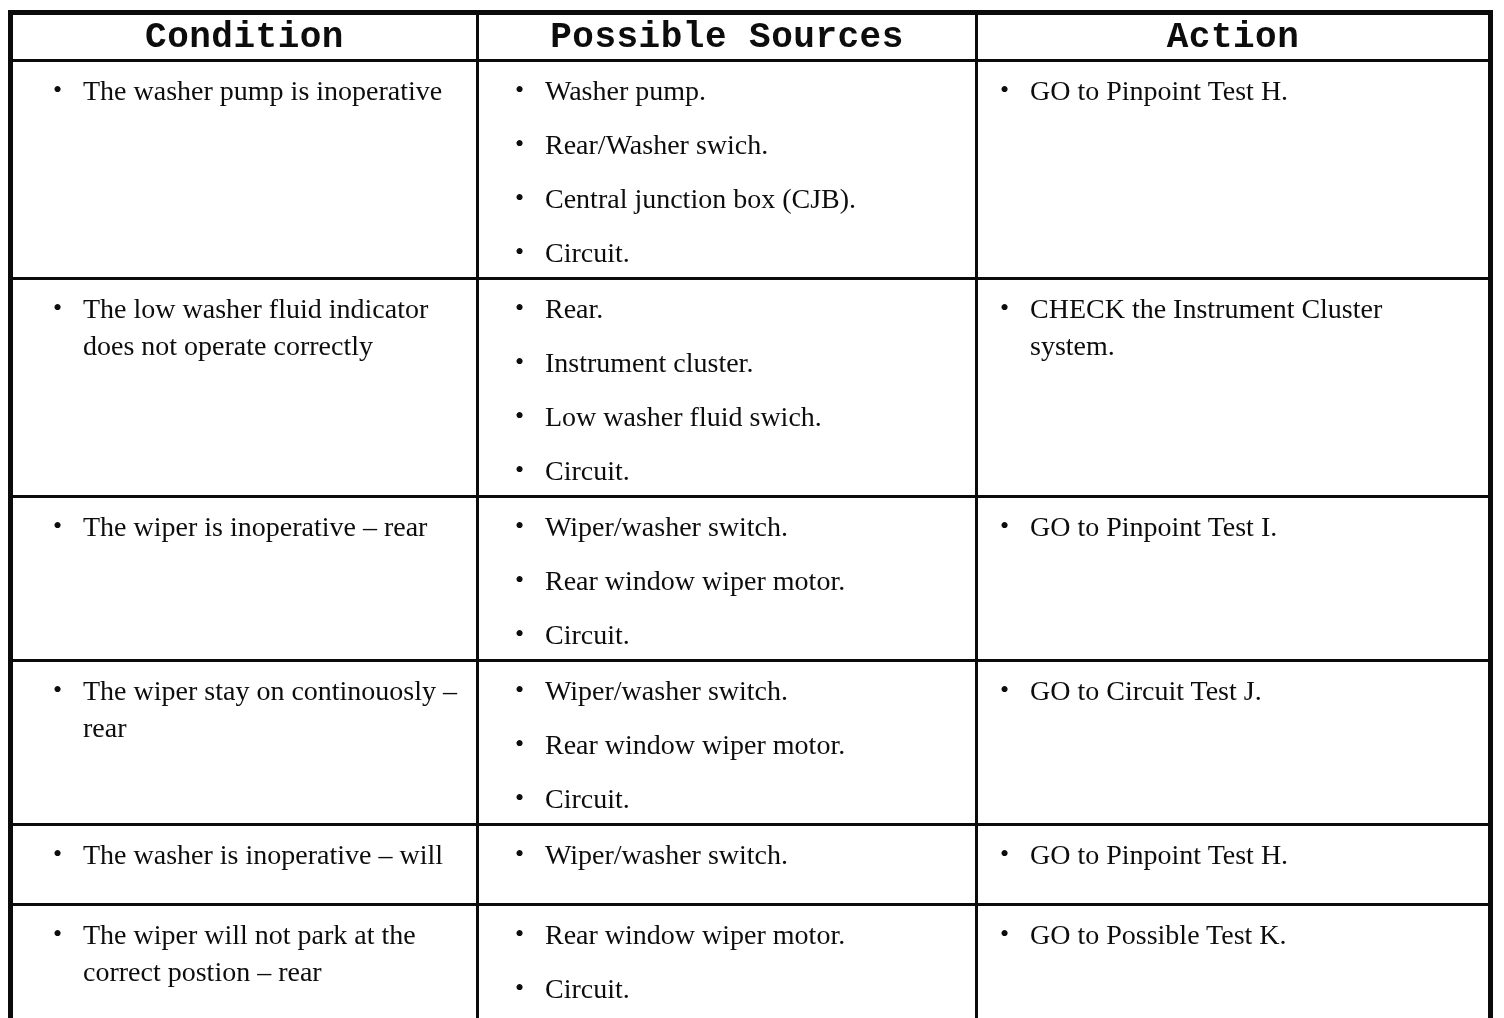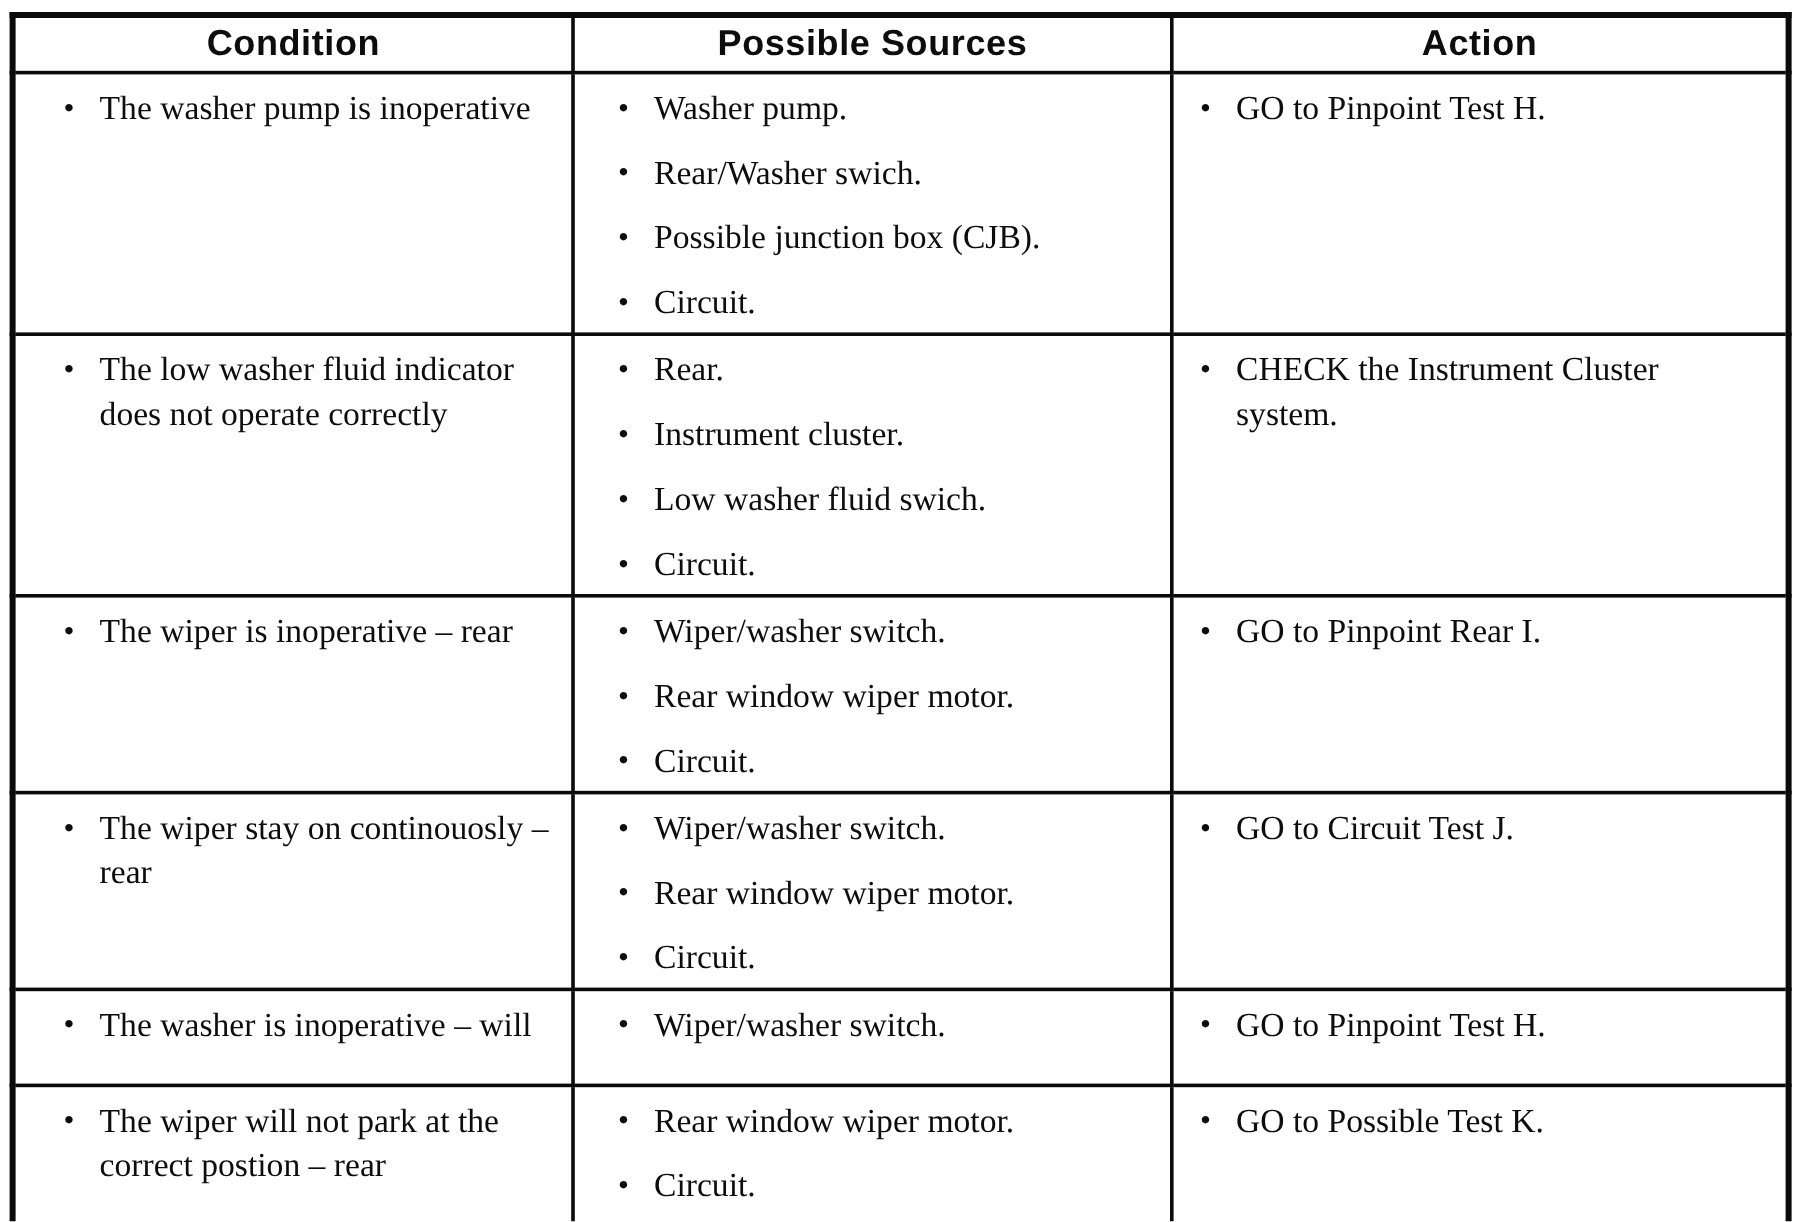--- a/index.html
+++ b/index.html
@@ -27,23 +27,23 @@
   }
   table.diag, table.diag td, table.diag th {
     border: 3px solid #0b0b0b;
   }
   table.diag {
     border: 5px solid #0b0b0b;
   }
   thead th {
     height: 44px;
     border-bottom: 4px solid #0b0b0b;
-    font-family: Liberation Sans, sans-serif;
+    font-family: Liberation Mono, monospace;
     font-weight: bold;
-    font-size: 30px;
+    font-size: 36px;
     vertical-align: middle;
     padding: 0;
     letter-spacing: 0.5px;
   }
   tbody tr:nth-child(1) { height: 208px; }
   tbody tr:nth-child(2) { height: 203px; }
   tbody tr:nth-child(3) { height: 154px; }
   tbody tr:nth-child(4) { height: 153px; }
   tbody tr:nth-child(5) { height: 80px;  }
   tbody tr:nth-child(6) { height: 150px; }
@@ -102,21 +102,21 @@
         <tr>
           <td class="cell col-condition">
             <ul class="bullets">
               <li class="bullet-item"><span class="bullet">•</span><span class="item-text">The washer pump is inoperative</span></li>
             </ul>
           </td>
           <td class="cell col-sources">
             <ul class="bullets">
               <li class="bullet-item"><span class="bullet">•</span><span class="item-text">Washer pump.</span></li>
               <li class="bullet-item"><span class="bullet">•</span><span class="item-text">Rear/Washer swich.</span></li>
-              <li class="bullet-item"><span class="bullet">•</span><span class="item-text">Possible junction box (CJB).</span></li>
+              <li class="bullet-item"><span class="bullet">•</span><span class="item-text">Central junction box (CJB).</span></li>
               <li class="bullet-item"><span class="bullet">•</span><span class="item-text">Circuit.</span></li>
             </ul>
           </td>
           <td class="cell col-action">
             <ul class="bullets">
               <li class="bullet-item"><span class="bullet">•</span><span class="item-text">GO to Pinpoint Test H.</span></li>
             </ul>
           </td>
         </tr>
         <tr>
@@ -147,21 +147,21 @@
           </td>
           <td class="cell col-sources">
             <ul class="bullets">
               <li class="bullet-item"><span class="bullet">•</span><span class="item-text">Wiper/washer switch.</span></li>
               <li class="bullet-item"><span class="bullet">•</span><span class="item-text">Rear window wiper motor.</span></li>
               <li class="bullet-item"><span class="bullet">•</span><span class="item-text">Circuit.</span></li>
             </ul>
           </td>
           <td class="cell col-action">
             <ul class="bullets">
-              <li class="bullet-item"><span class="bullet">•</span><span class="item-text">GO to Pinpoint Rear I.</span></li>
+              <li class="bullet-item"><span class="bullet">•</span><span class="item-text">GO to Pinpoint Test I.</span></li>
             </ul>
           </td>
         </tr>
         <tr>
           <td class="cell col-condition">
             <ul class="bullets">
               <li class="bullet-item"><span class="bullet">•</span><span class="item-text">The wiper stay on continouosly – rear</span></li>
             </ul>
           </td>
           <td class="cell col-sources">

